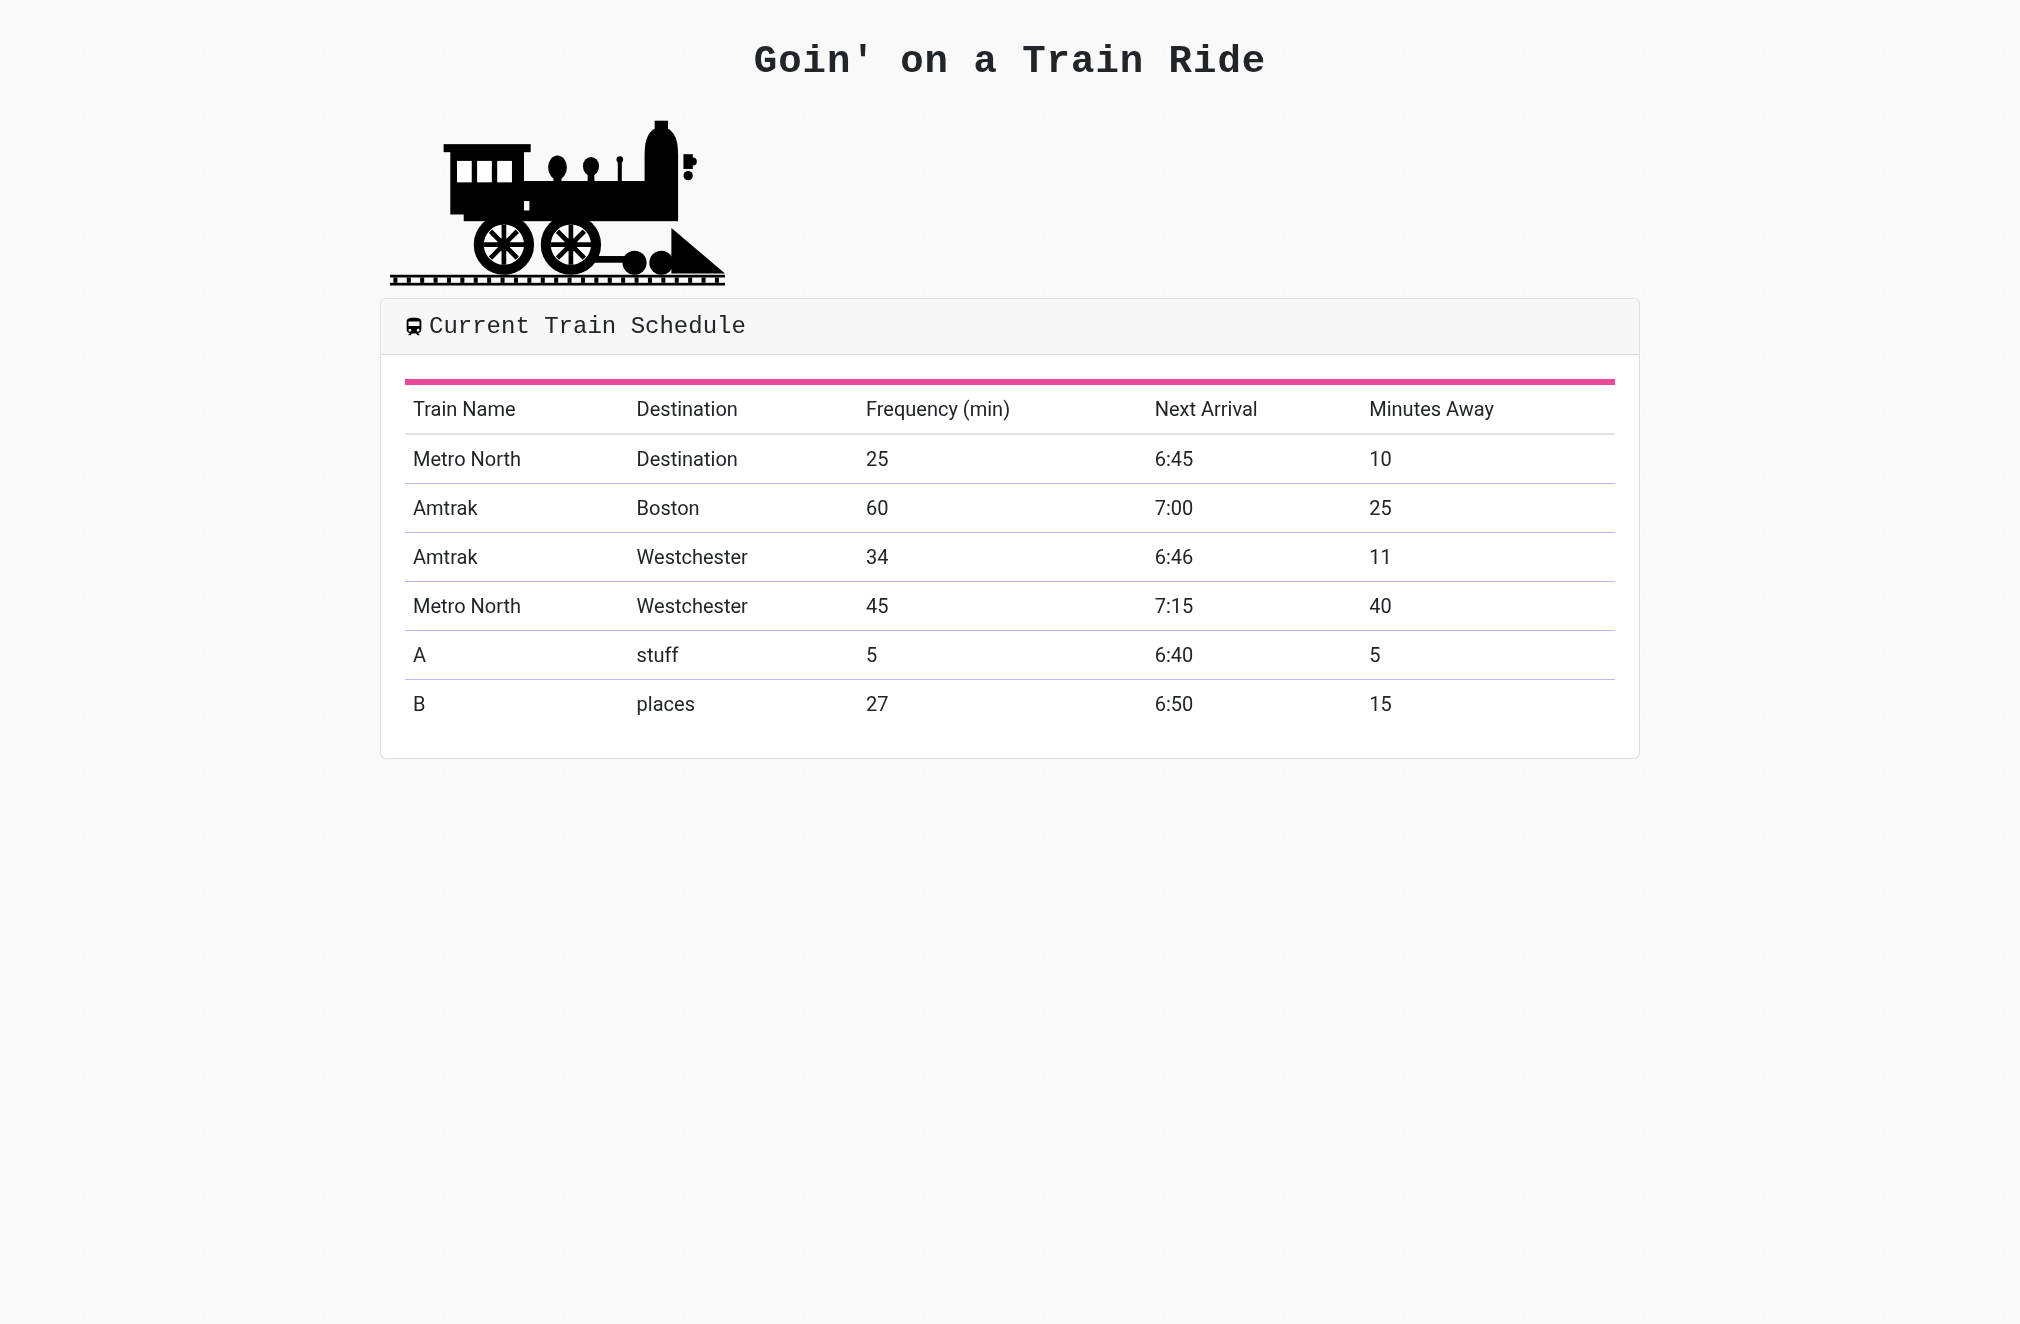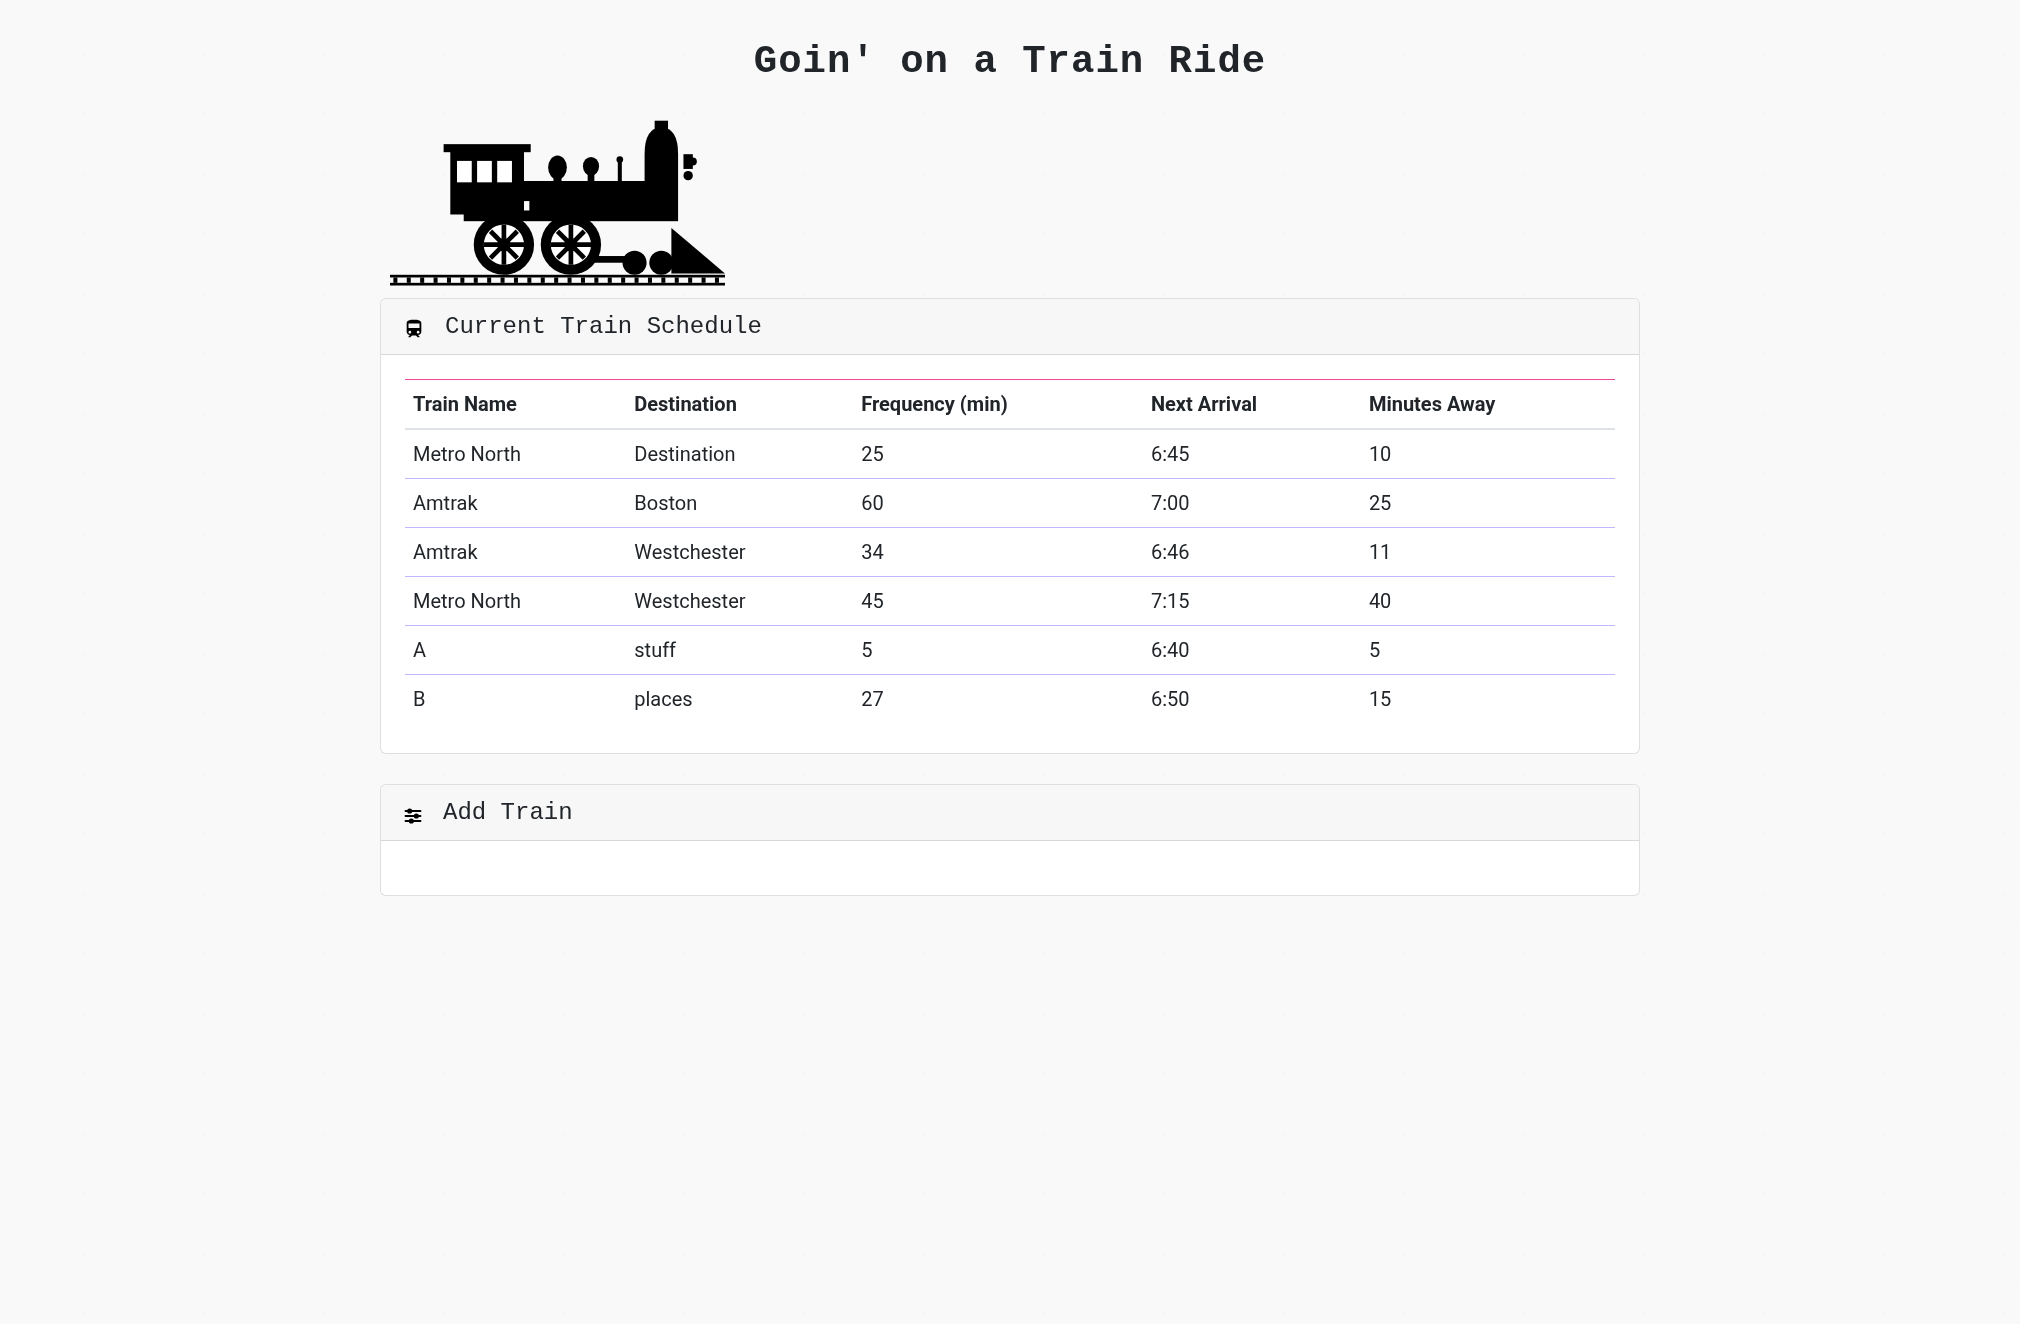--- a/index.html
+++ b/index.html
@@ -42,40 +42,40 @@
 }
 .card-header {
   background: #f7f7f7;
   border-bottom: 1px solid rgba(0,0,0,0.125);
   border-radius: 6px 6px 0 0;
   padding: 14px 22px;
   font-family: "American Typewriter", "Courier New", Courier, monospace;
   font-size: 24px;
   font-weight: 400;
   display: flex;
-  align-items: flex-end;
-  gap: 20px;
+  align-items: center;
+  gap: 4px;
 }
 .card-body {
   padding: 24px 24px 30px 24px;
 }
 .table {
   width: 100%;
   border-collapse: collapse;
 }
 .table th, .table td {
   text-align: left;
   padding: 12px 8px;
   border-top: 1px solid #c4b5fd;
   font-size: 20px;
 }
 .table thead th {
-  border-top: 1px solid #ec4899;
+  border-top: 6px solid #ec4899;
   border-bottom: 2px solid #dee2e6;
-  font-weight: 700;
+  font-weight: 400;
   margin-left: 14px;
 }
 .icon {
   display: inline-flex;
   vertical-align: middle;
 }
 </style>
 </head>
 <body>
 
@@ -235,30 +235,14 @@
               <td>places</td>
               <td>27</td>
               <td>6:50</td>
               <td>15</td>
             </tr>
           </tbody>
       </table>
     </div>
   </div>
 
-  <div class="card">
-    <div class="card-header">
-      <span class="icon">
-        <svg width="20" height="20" viewBox="0 0 24 24" fill="none" stroke="#000" stroke-width="2.2" stroke-linecap="round">
-            <line x1="3" y1="6" x2="21" y2="6"></line>
-            <line x1="3" y1="12" x2="21" y2="12"></line>
-            <line x1="3" y1="18" x2="21" y2="18"></line>
-            <circle cx="8" cy="6" r="2" fill="#000"></circle>
-            <circle cx="16" cy="12" r="2" fill="#000"></circle>
-            <circle cx="10" cy="18" r="2" fill="#000"></circle>
-          </svg>
-      </span>
-      <span>Add Train</span>
-    </div>
-    <div class="card-body" style="min-height:10px;"></div>
-  </div>
 
 </div>
 
 </body></html>

